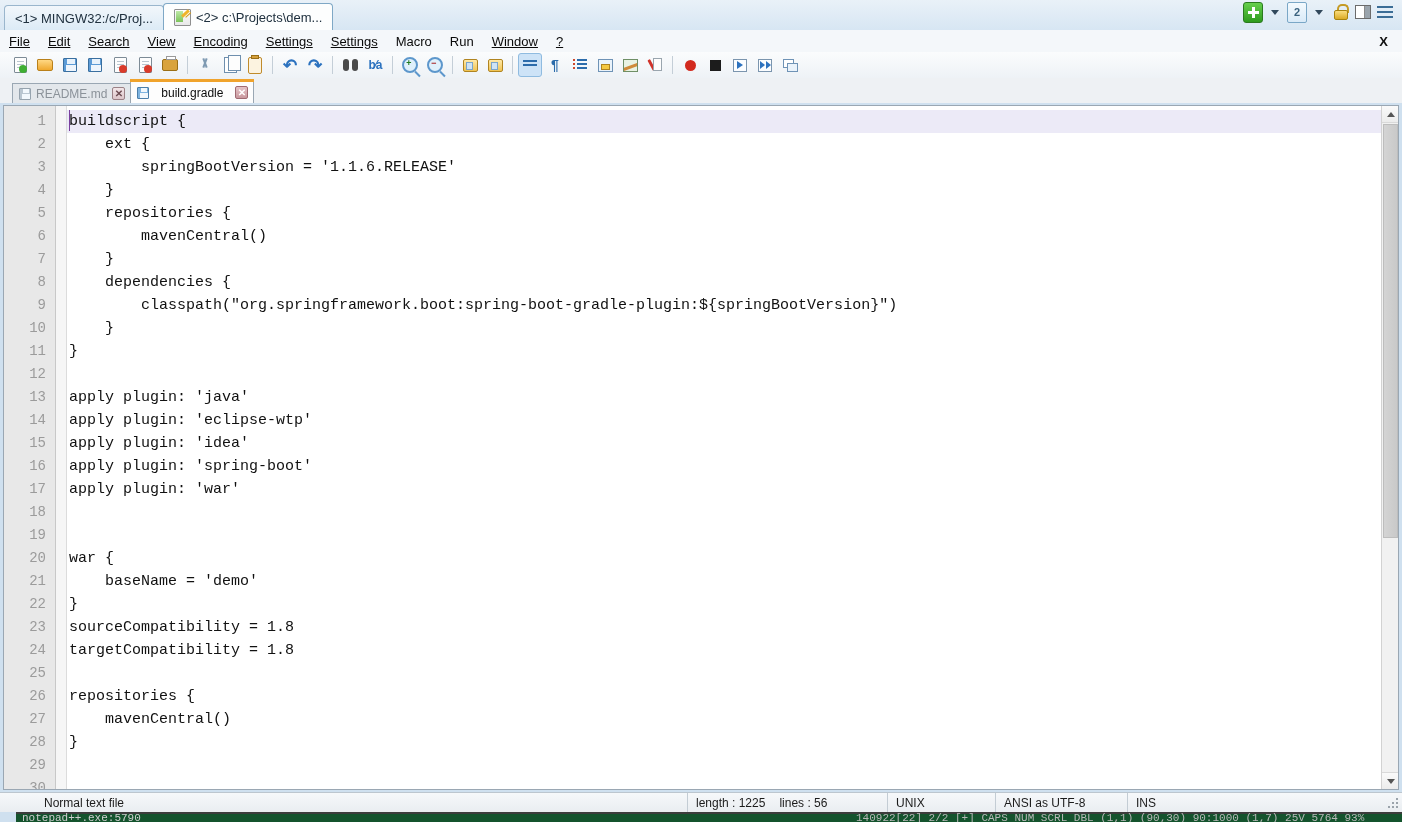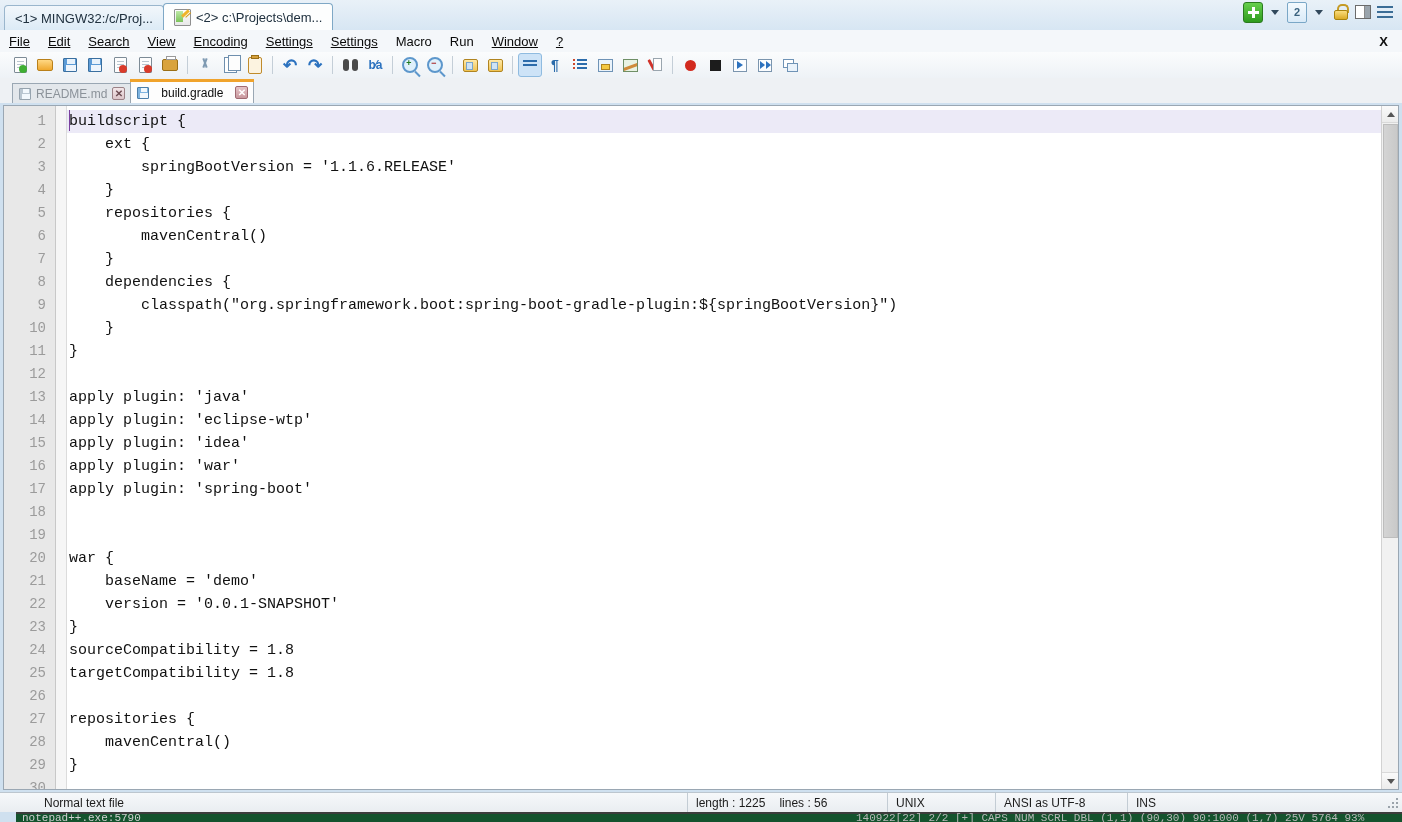--- a/index.html
+++ b/index.html
@@ -625,27 +625,26 @@
           <div class="cl">        mavenCentral()</div>
           <div class="cl">    }</div>
           <div class="cl">    dependencies {</div>
           <div class="cl">        classpath("org.springframework.boot:spring-boot-gradle-plugin:${springBootVersion}")</div>
           <div class="cl">    }</div>
           <div class="cl">}</div>
           <div class="cl"></div>
           <div class="cl">apply plugin: 'java'</div>
           <div class="cl">apply plugin: 'eclipse-wtp'</div>
           <div class="cl">apply plugin: 'idea'</div>
+          <div class="cl">apply plugin: 'spring-boot'</div>
           <div class="cl">apply plugin: 'war'</div>
-          <div class="cl">apply plugin: 'spring-boot'</div>
           <div class="cl"></div>
           <div class="cl"></div>
           <div class="cl">war {</div>
           <div class="cl">    baseName = 'demo'</div>
-          <div class="cl">    version = '0.0.1-SNAPSHOT'</div>
           <div class="cl">}</div>
           <div class="cl">sourceCompatibility = 1.8</div>
           <div class="cl">targetCompatibility = 1.8</div>
           <div class="cl"></div>
           <div class="cl">repositories {</div>
           <div class="cl">    mavenCentral()</div>
           <div class="cl">}</div>
           <div class="cl"></div>
         </div>
       <div class="vsb">

